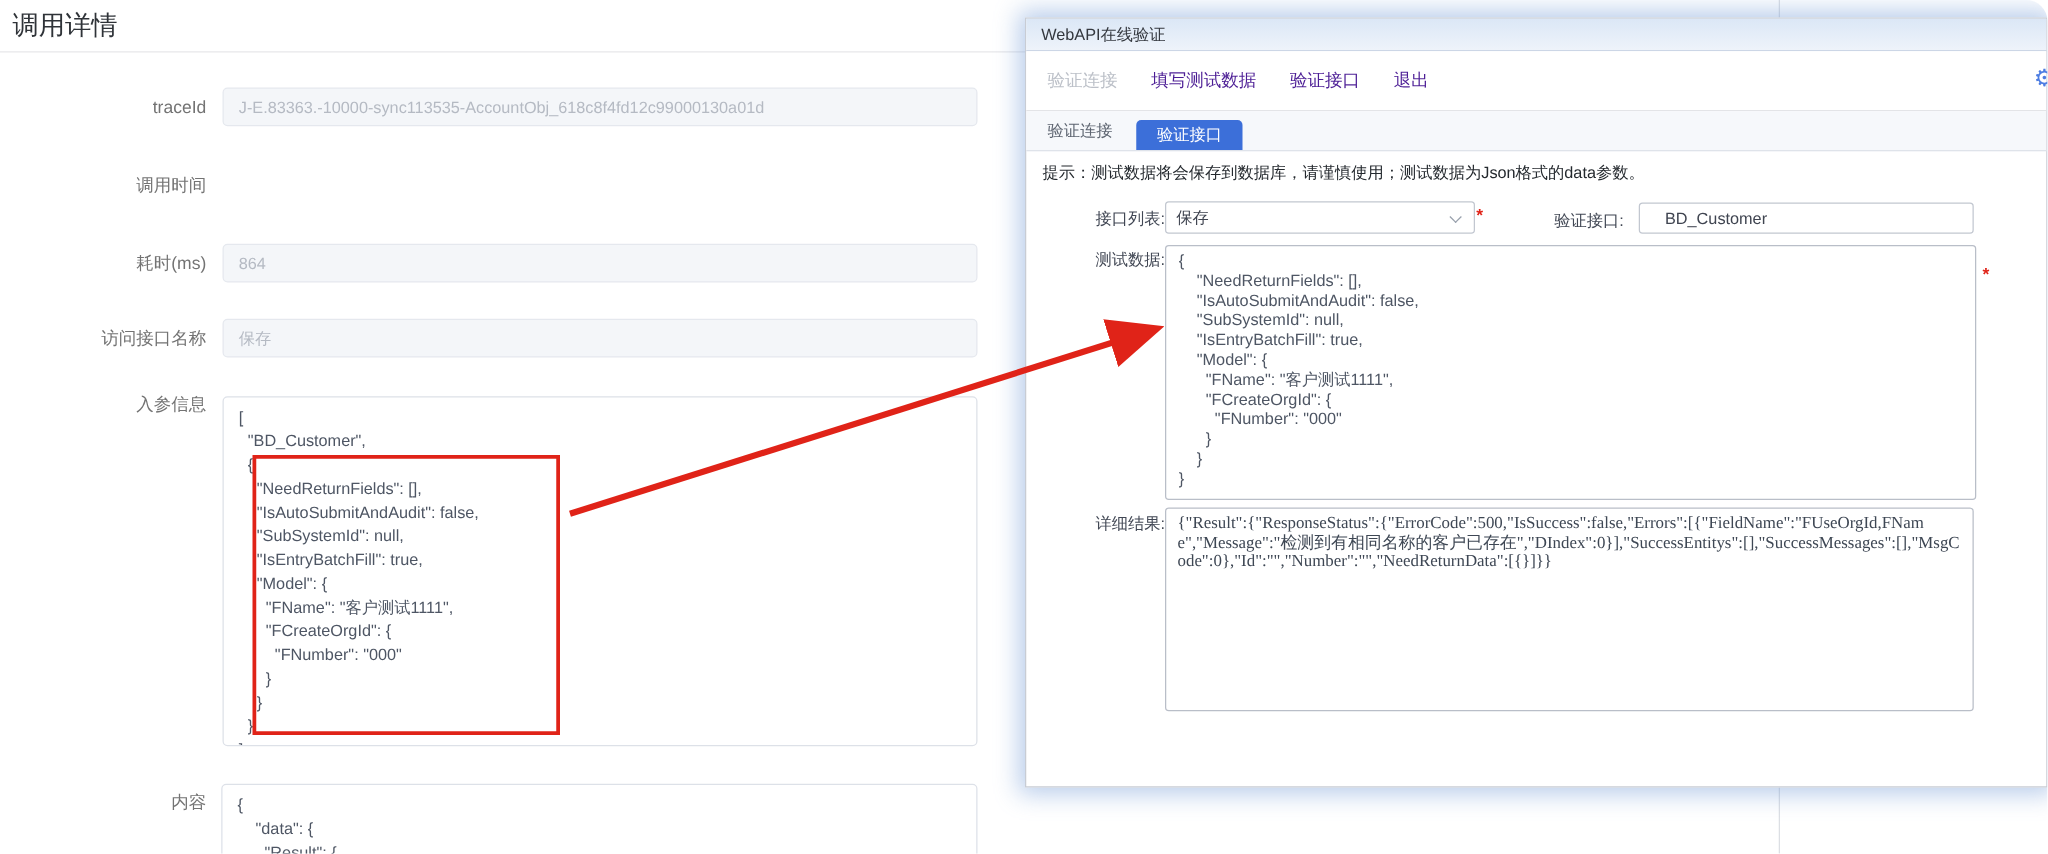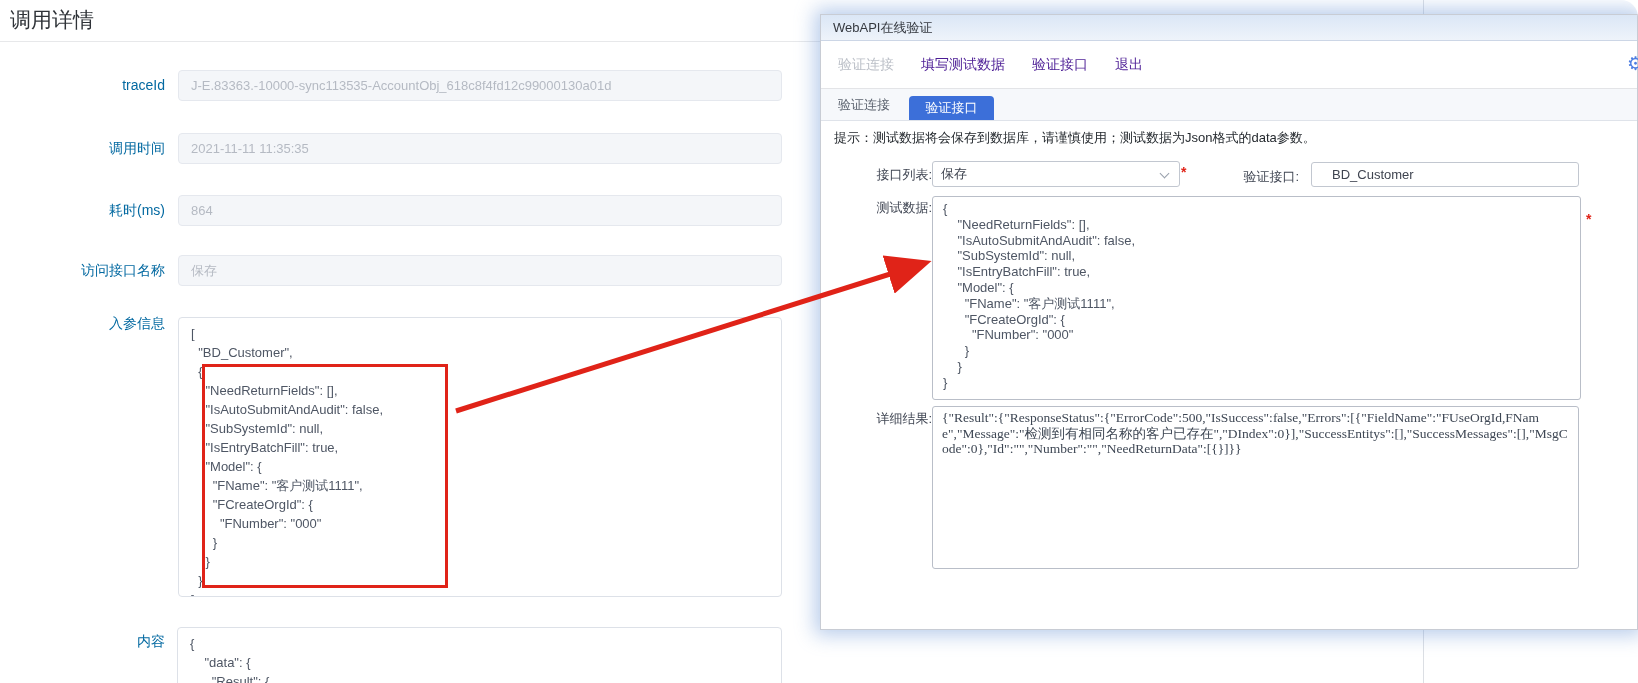--- a/index.html
+++ b/index.html
@@ -5,21 +5,21 @@
   * { margin:0; padding:0; box-sizing:border-box; }
   html,body { background:#fff; }
   body { font-family:"Liberation Sans","DejaVu Sans",sans-serif; }
   #screen { position:relative; width:1638px; height:683px; overflow:hidden; background:#fff;border-radius:17px; }
 
   
   .page-title { position:absolute; left:10px; top:6px; font-size:21px; font-weight:500; color:#2f3338; }
   .title-divider { position:absolute; left:0; top:41px; width:1638px; height:1px; background:#e7e8ea; }
   .v-split { position:absolute; left:1423px; top:0; width:1px; height:683px; background:#dcdfe4; }
 
-  .fld-label { position:absolute; left:0; width:165px; text-align:right; font-size:14px; color:#0369a1; }
+  .fld-label { position:absolute; left:0; width:165px; text-align:right; font-size:14px; color:#737373; }
   .fld-input { position:absolute; left:178px; width:604px; height:31px; background:#f4f6f9;
                border:1px solid #e5e8ee; border-radius:4px; font-size:13px; color:#b5bac3;
                line-height:29px; padding:0 12px; overflow:hidden; white-space:nowrap; }
 
   .json-box { position:absolute; background:#fff; border:1px solid #dde1e8; border-radius:4px;
               overflow:hidden; }
   .json-box pre { font-family:"Liberation Sans","DejaVu Sans",sans-serif; font-size:13px;
                   line-height:19px; color:#4e5664; white-space:pre; padding:6px 12px; }
   #inparam-box { left:178px; top:317px; width:604px; height:280px; }
   #content-box { left:177px; top:627px; width:605px; height:60px; }
@@ -75,21 +75,20 @@
 <div id="screen">
 
   <div class="page-title">调用详情</div>
   <div class="title-divider"></div>
   <div class="v-split"></div>
 
   <div class="fld-label" style="top:77px">traceId</div>
   <div class="fld-input" style="top:70px">J-E.83363.-10000-sync113535-AccountObj_618c8f4fd12c99000130a01d</div>
 
   <div class="fld-label" style="top:140px">调用时间</div>
-  <div class="fld-input" style="top:133px">2021-11-11 11:35:35</div>
 
   <div class="fld-label" style="top:202px">耗时(ms)</div>
   <div class="fld-input" style="top:195px">864</div>
 
   <div class="fld-label" style="top:262px">访问接口名称</div>
   <div class="fld-input" style="top:255px">保存</div>
 
   <div class="fld-label" style="top:315px">入参信息</div>
   <div class="json-box" id="inparam-box">
     <pre>[

